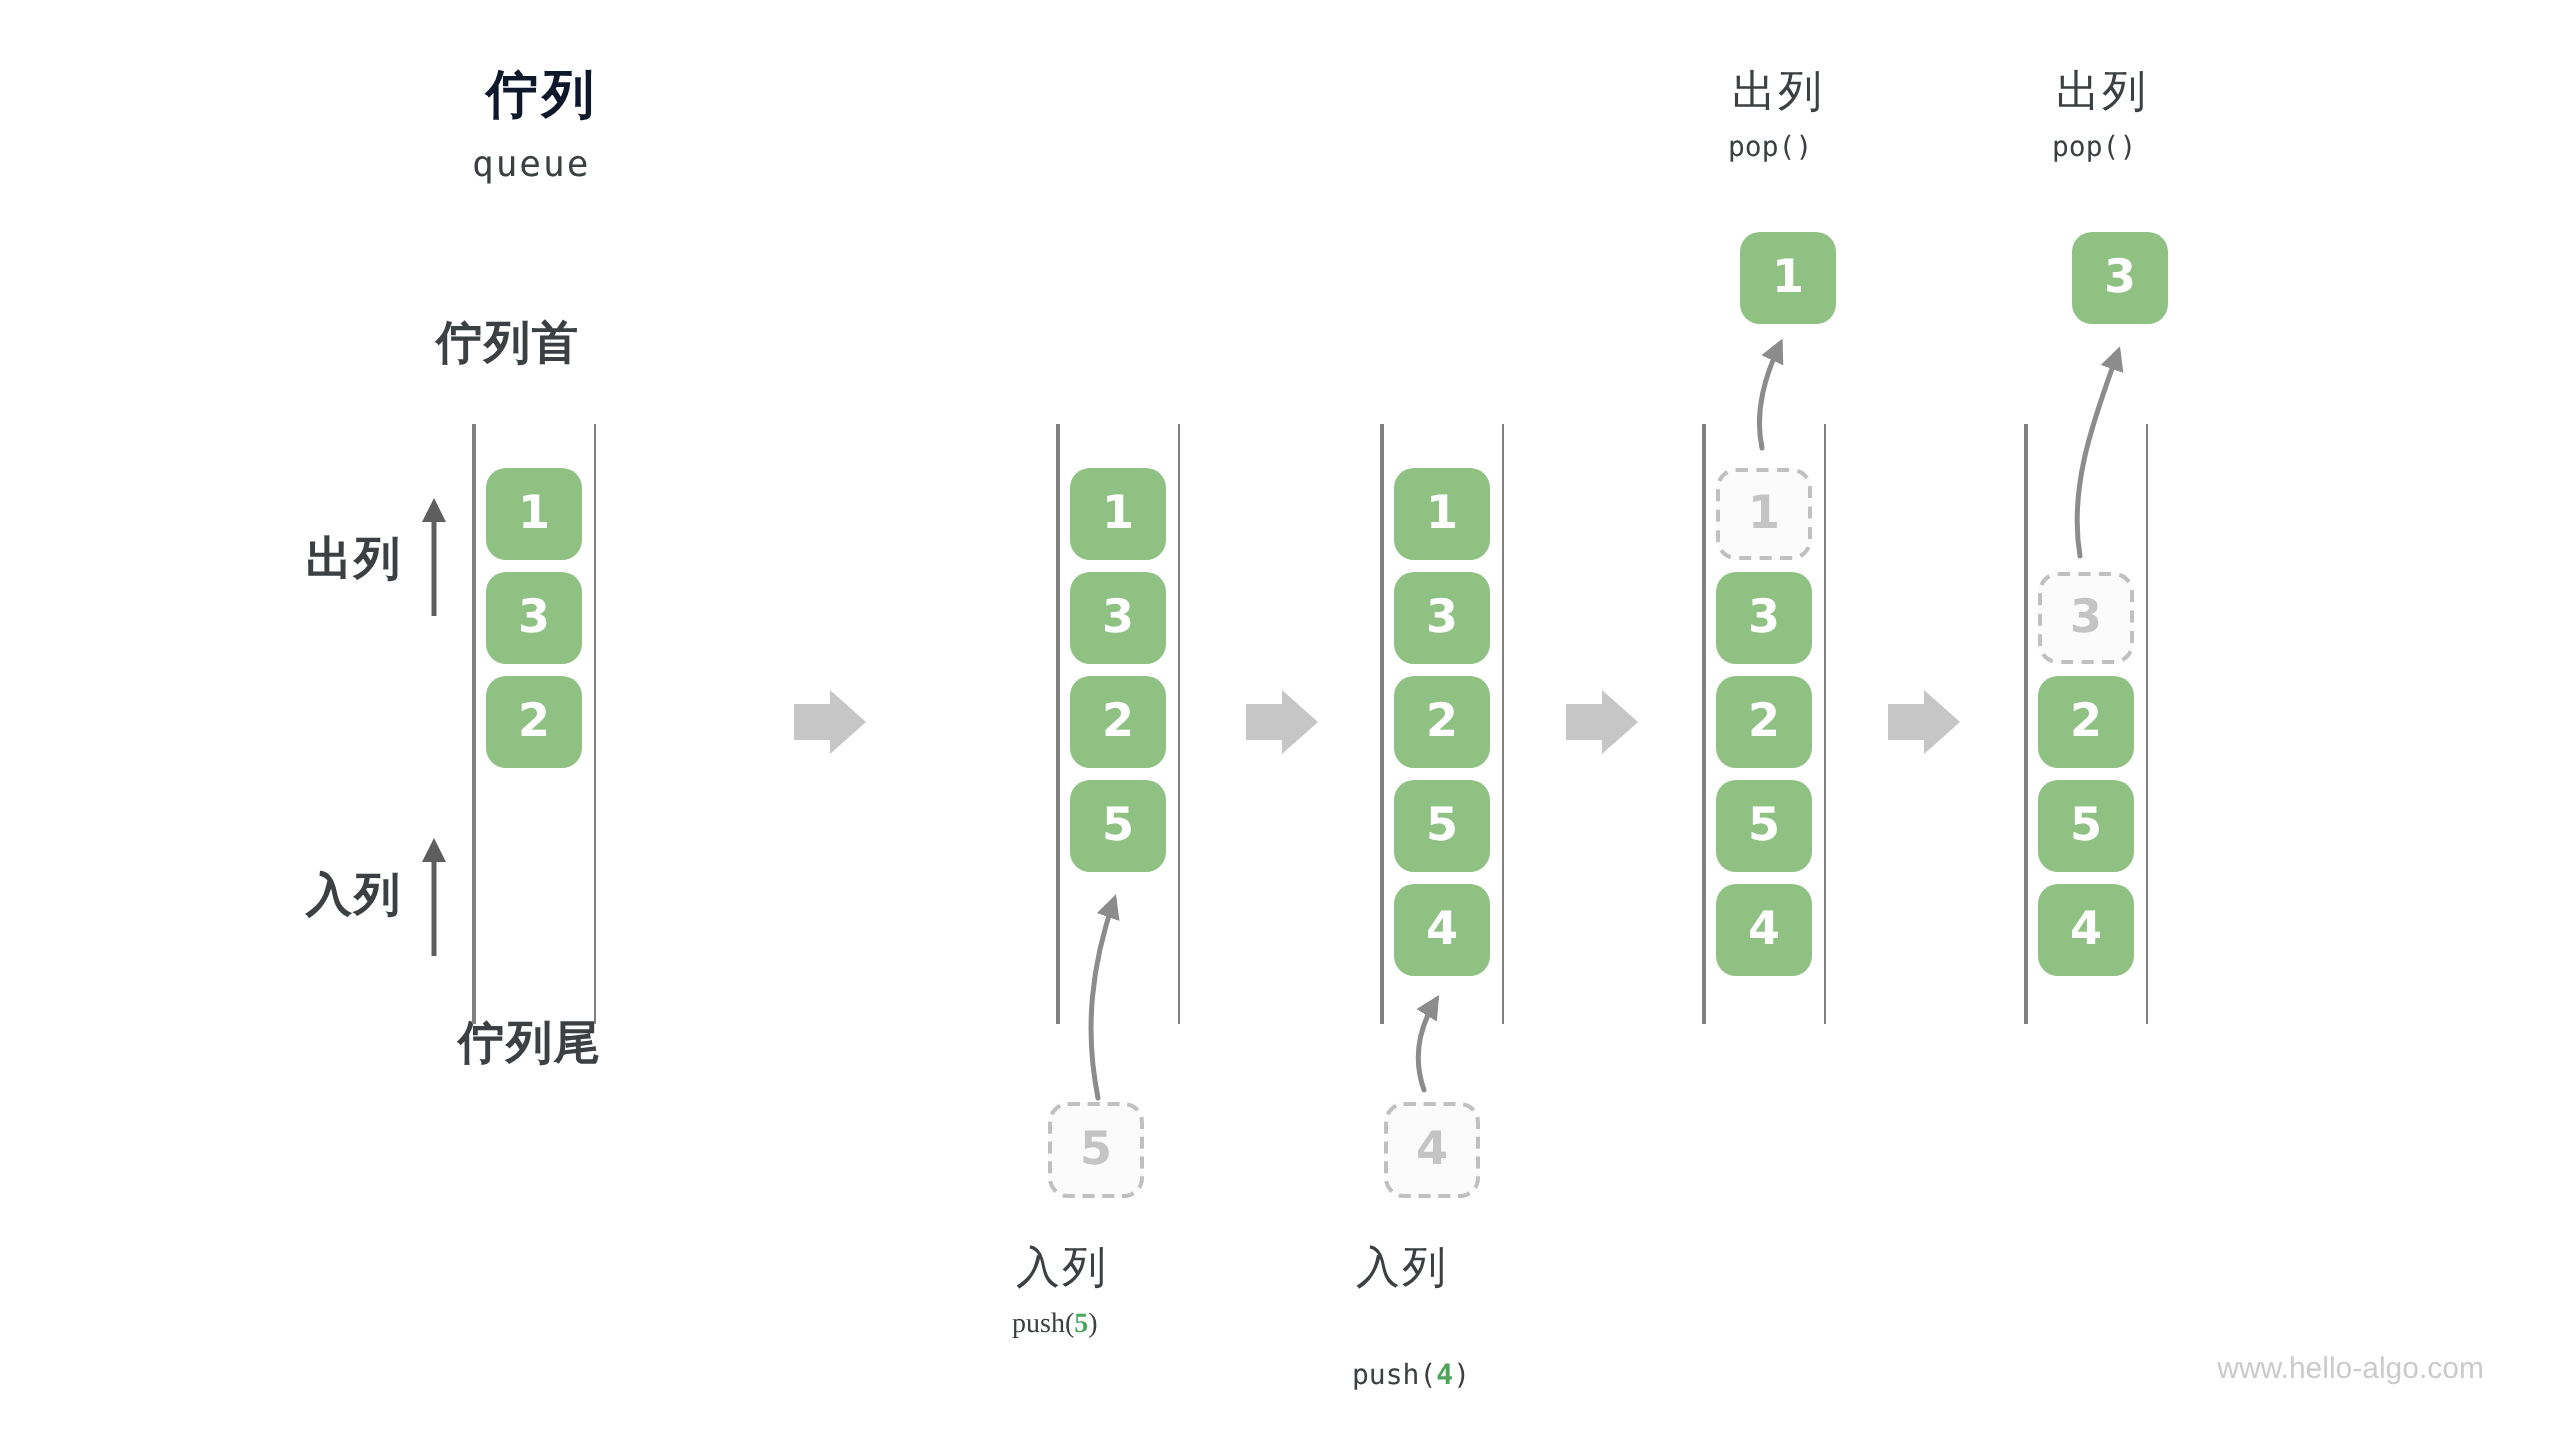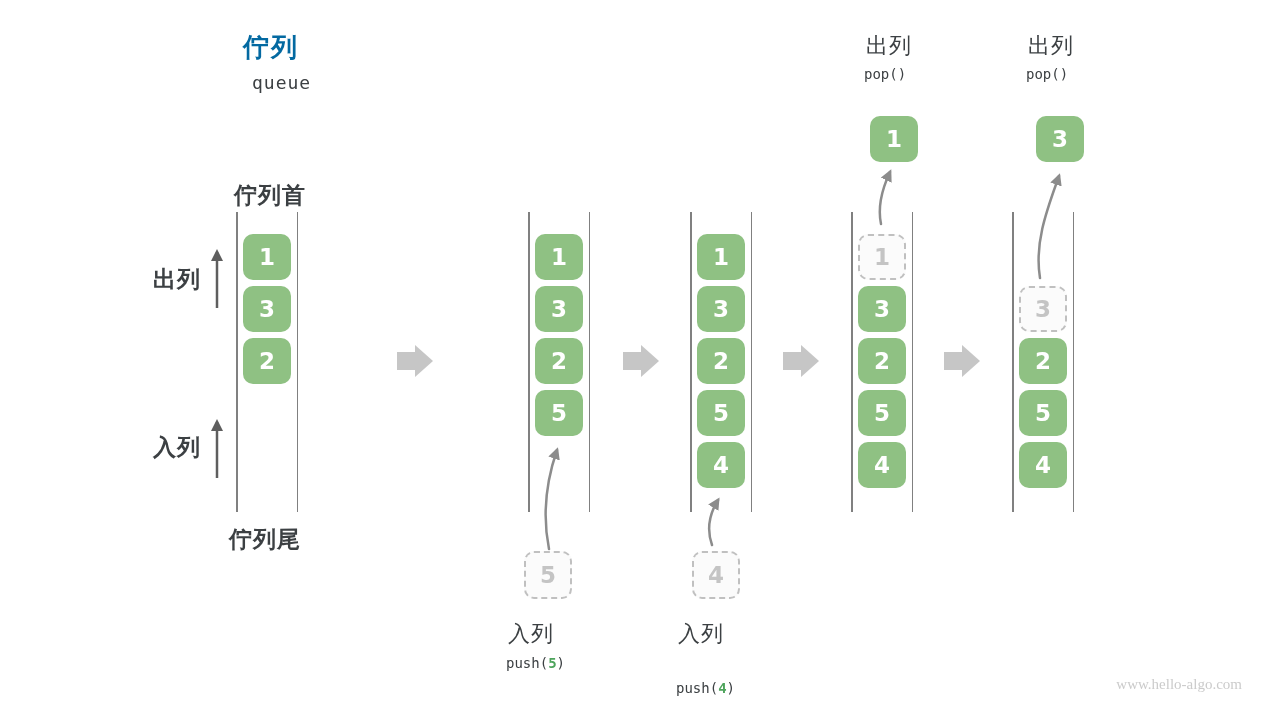--- a/index.html
+++ b/index.html
@@ -16,29 +16,28 @@
   .abs { position: absolute; }
   .svg-overlay {
     position: absolute;
     left: 0; top: 0;
     width: 1280px; height: 720px;
     pointer-events: none;
   }
   .title-zh {
     font-size: 26px;
     font-weight: bold;
-    color: #0369a1;
+    color: #0f172a;
     letter-spacing: 2px;
   }
   .title-en {
     font-size: 18px;
     font-family: "DejaVu Sans Mono", "Liberation Mono", monospace;
     color: #3C4043;
     letter-spacing: 1px;
-    margin-left: 16px;
   }
   .side-label {
     font-size: 23px;
     font-weight: bold;
     color: #3C4043;
     letter-spacing: 1px;
     white-space: nowrap;
   }
   .op-label {
     font-size: 22px;
@@ -93,21 +92,21 @@
     width: 48px;
     height: 48px;
   }
   .row0 { top: 22px; }
   .row1 { top: 74px; }
   .row2 { top: 126px; }
   .row3 { top: 178px; }
   .row4 { top: 230px; }
   .watermark {
     font-size: 15px;
-    font-family: Liberation Serif, serif;
+    font-family: Liberation Sans, sans-serif;
     color: #CBCBCB;
     white-space: nowrap;
   }
 </style>
 </head>
 <body>
 
 <div class="canvas">
 
   <svg class="svg-overlay" viewBox="0 0 1280 720">
@@ -130,44 +129,44 @@
 
     <path d="M 549 549 C 542 514 546 482 557 450" fill="none" stroke="#8C8C8C" stroke-width="2.5" stroke-linecap="round" marker-end="url(#ah-gray)"></path>
     <path d="M 712 545 C 706 528 710 513 718 500" fill="none" stroke="#8C8C8C" stroke-width="2.5" stroke-linecap="round" marker-end="url(#ah-gray)"></path>
     <path d="M 881 224 C 877 205 883 187 890 172" fill="none" stroke="#8C8C8C" stroke-width="2.5" stroke-linecap="round" marker-end="url(#ah-gray)"></path>
     <path d="M 1040 278 C 1034 242 1048 207 1059 176" fill="none" stroke="#8C8C8C" stroke-width="2.5" stroke-linecap="round" marker-end="url(#ah-gray)"></path>
   </svg>
 
   <div class="abs title-zh" style="left:243px; top:30px;">佇列</div>
   <div class="abs title-en" style="left:236px; top:72px;">queue</div>
 
-  <div class="abs side-label" style="left:234px; top:156px;margin-top:24px;">佇列首</div>
+  <div class="abs side-label" style="left:218px; top:156px;">佇列首</div>
   <div class="abs side-label" style="left:153px; top:264px;">出列</div>
   <div class="abs side-label" style="left:153px; top:432px;">入列</div>
-  <div class="abs side-label" style="left:229px; top:524px;">佇列尾</div>
+  <div class="abs side-label" style="left:229px; top:506px;">佇列尾</div>
 
   <div class="queue-col" style="left:236px;">
     <div class="rail left"></div>
     <div class="rail right"></div>
     <div class="item row0">1</div>
     <div class="item row1">3</div>
     <div class="item row2">2</div>
   </div>
 
   <div class="queue-col" style="left:528px;">
     <div class="rail left"></div>
     <div class="rail right"></div>
     <div class="item row0">1</div>
     <div class="item row1">3</div>
     <div class="item row2">2</div>
     <div class="item row3">5</div>
   </div>
   <div class="item dashed free abs" style="left:524px; top:551px;">5</div>
   <div class="abs op-label" style="left:508px; top:619px;">入列</div>
-  <div class="abs op-code" style="left:506px; top:655px;"><span>push(</span><span class="arg">5</span><span>)</span></div>
+  <div class="abs op-code" style="left:506px; top:655px;font-family:Liberation Serif, serif;"><span>push(</span><span class="arg">5</span><span>)</span></div>
 
   <div class="queue-col" style="left:690px;">
     <div class="rail left"></div>
     <div class="rail right"></div>
     <div class="item row0">1</div>
     <div class="item row1">3</div>
     <div class="item row2">2</div>
     <div class="item row3">5</div>
     <div class="item row4">4</div>
   </div>

